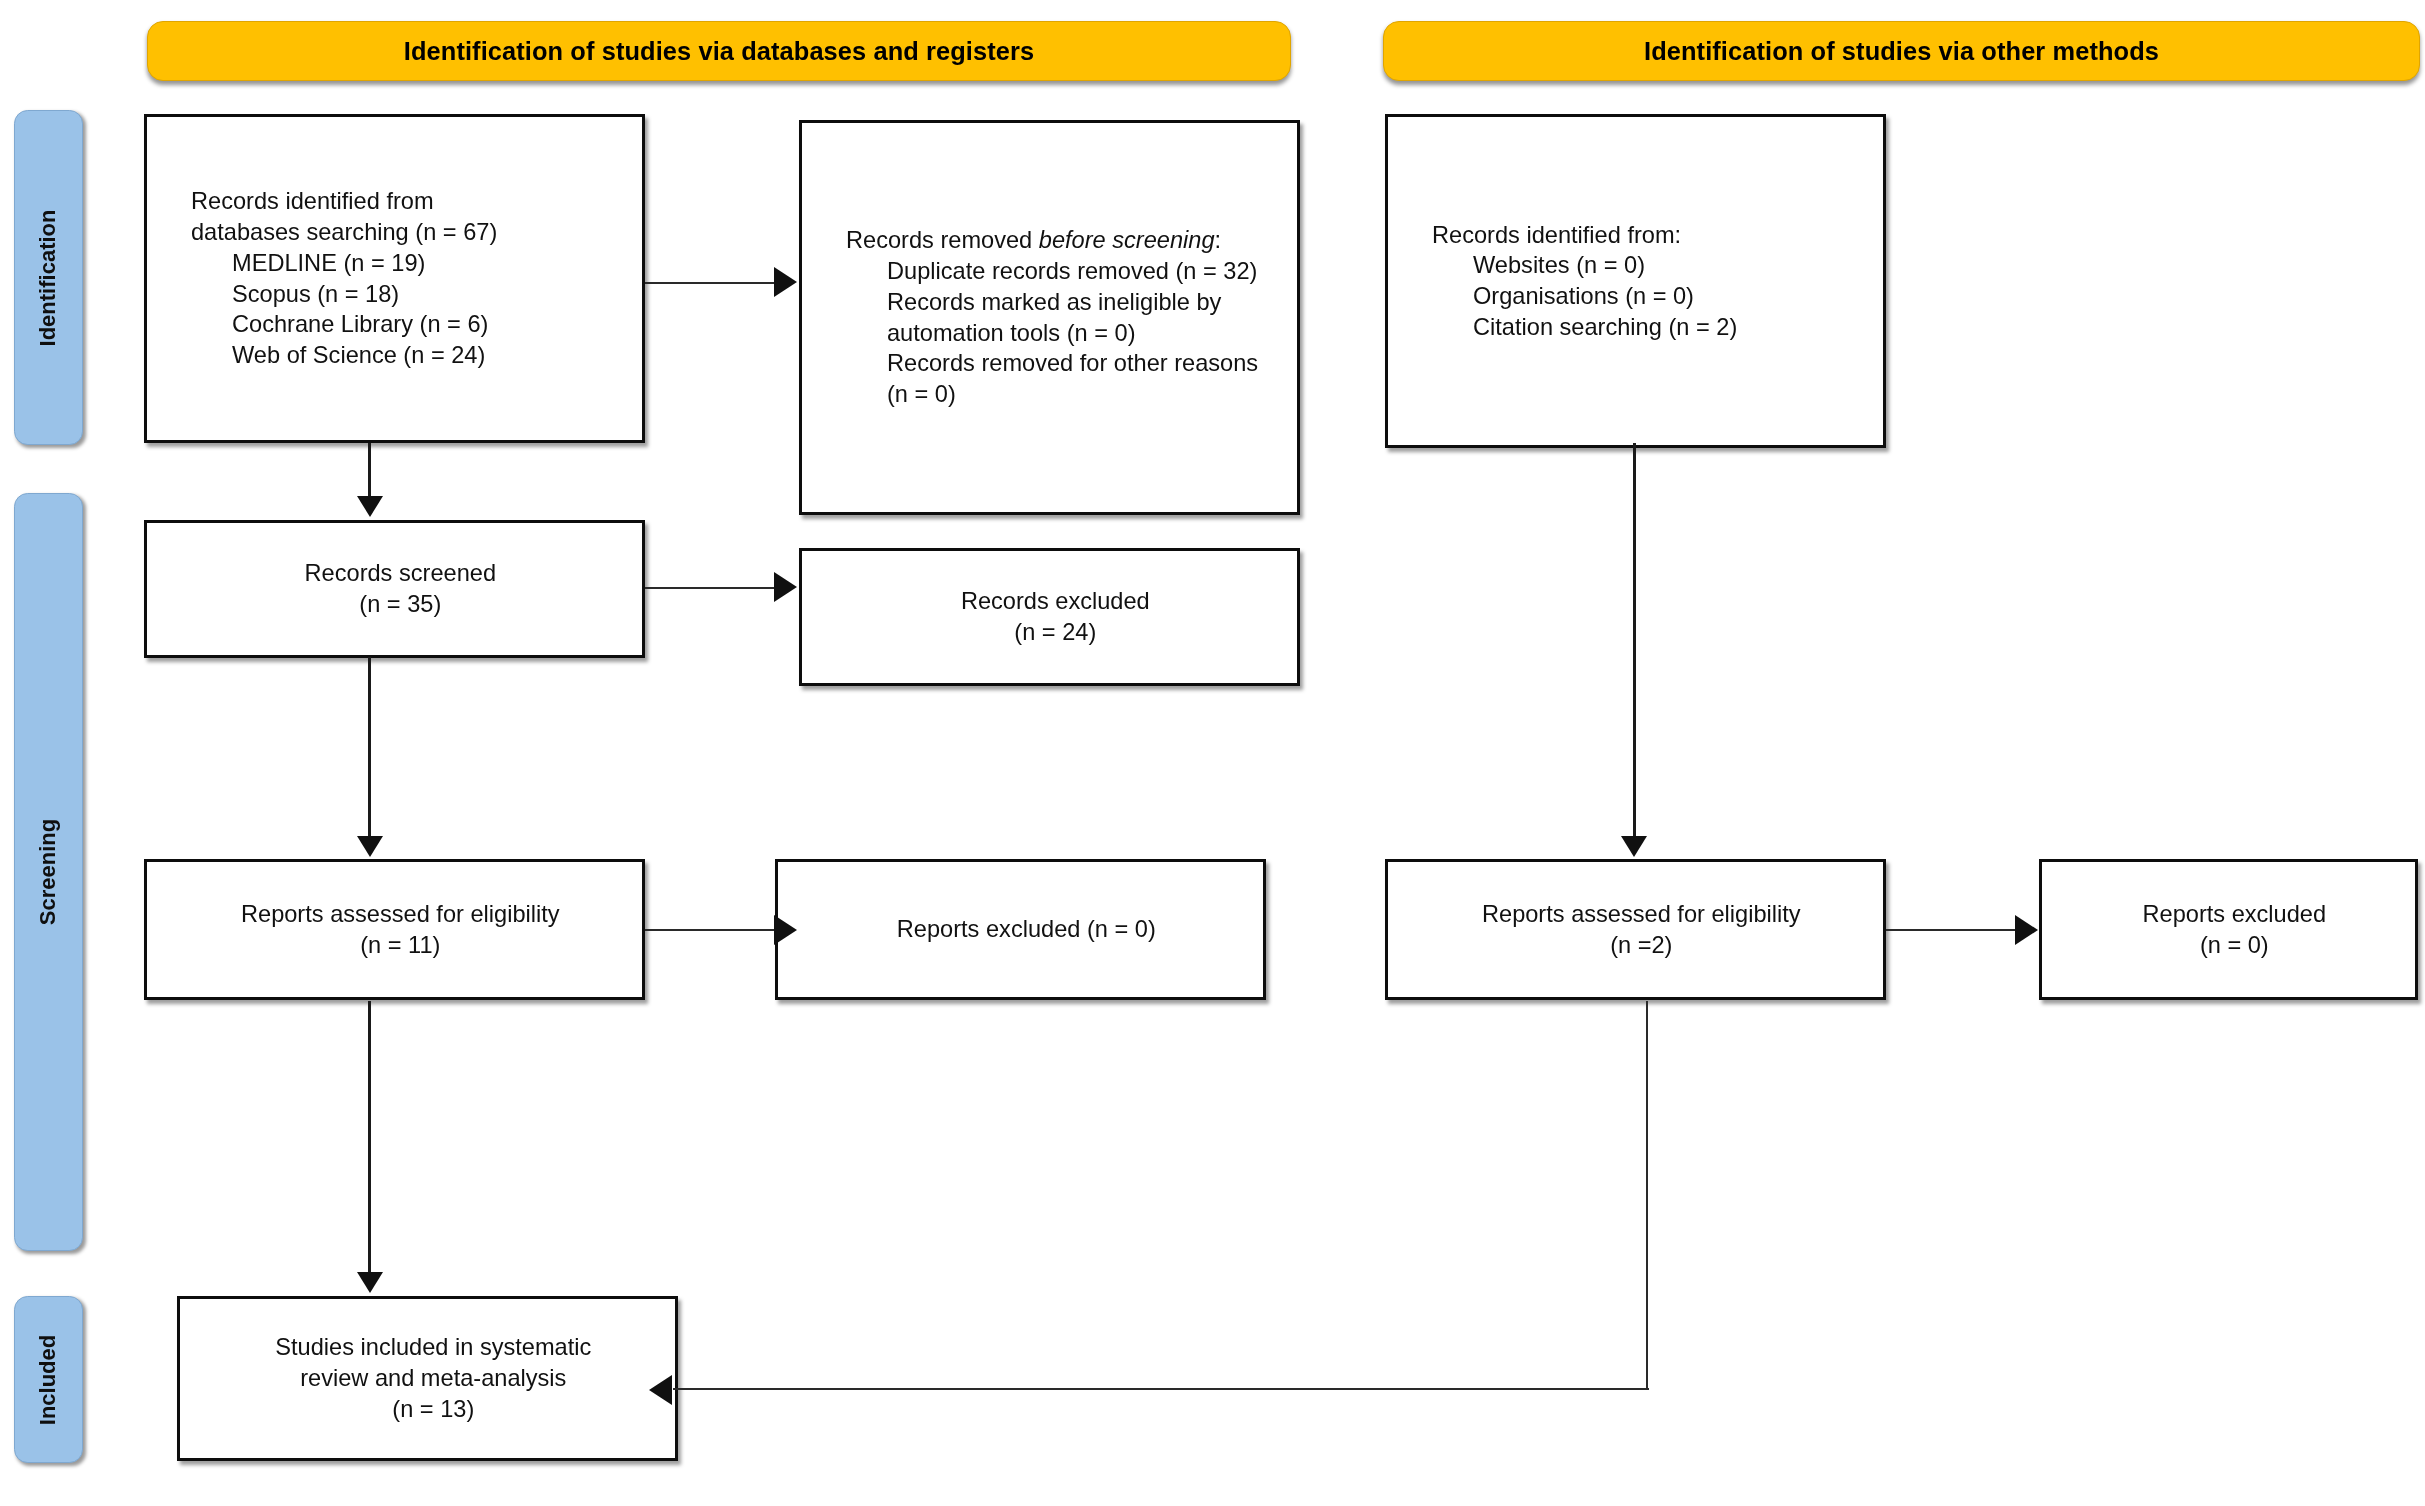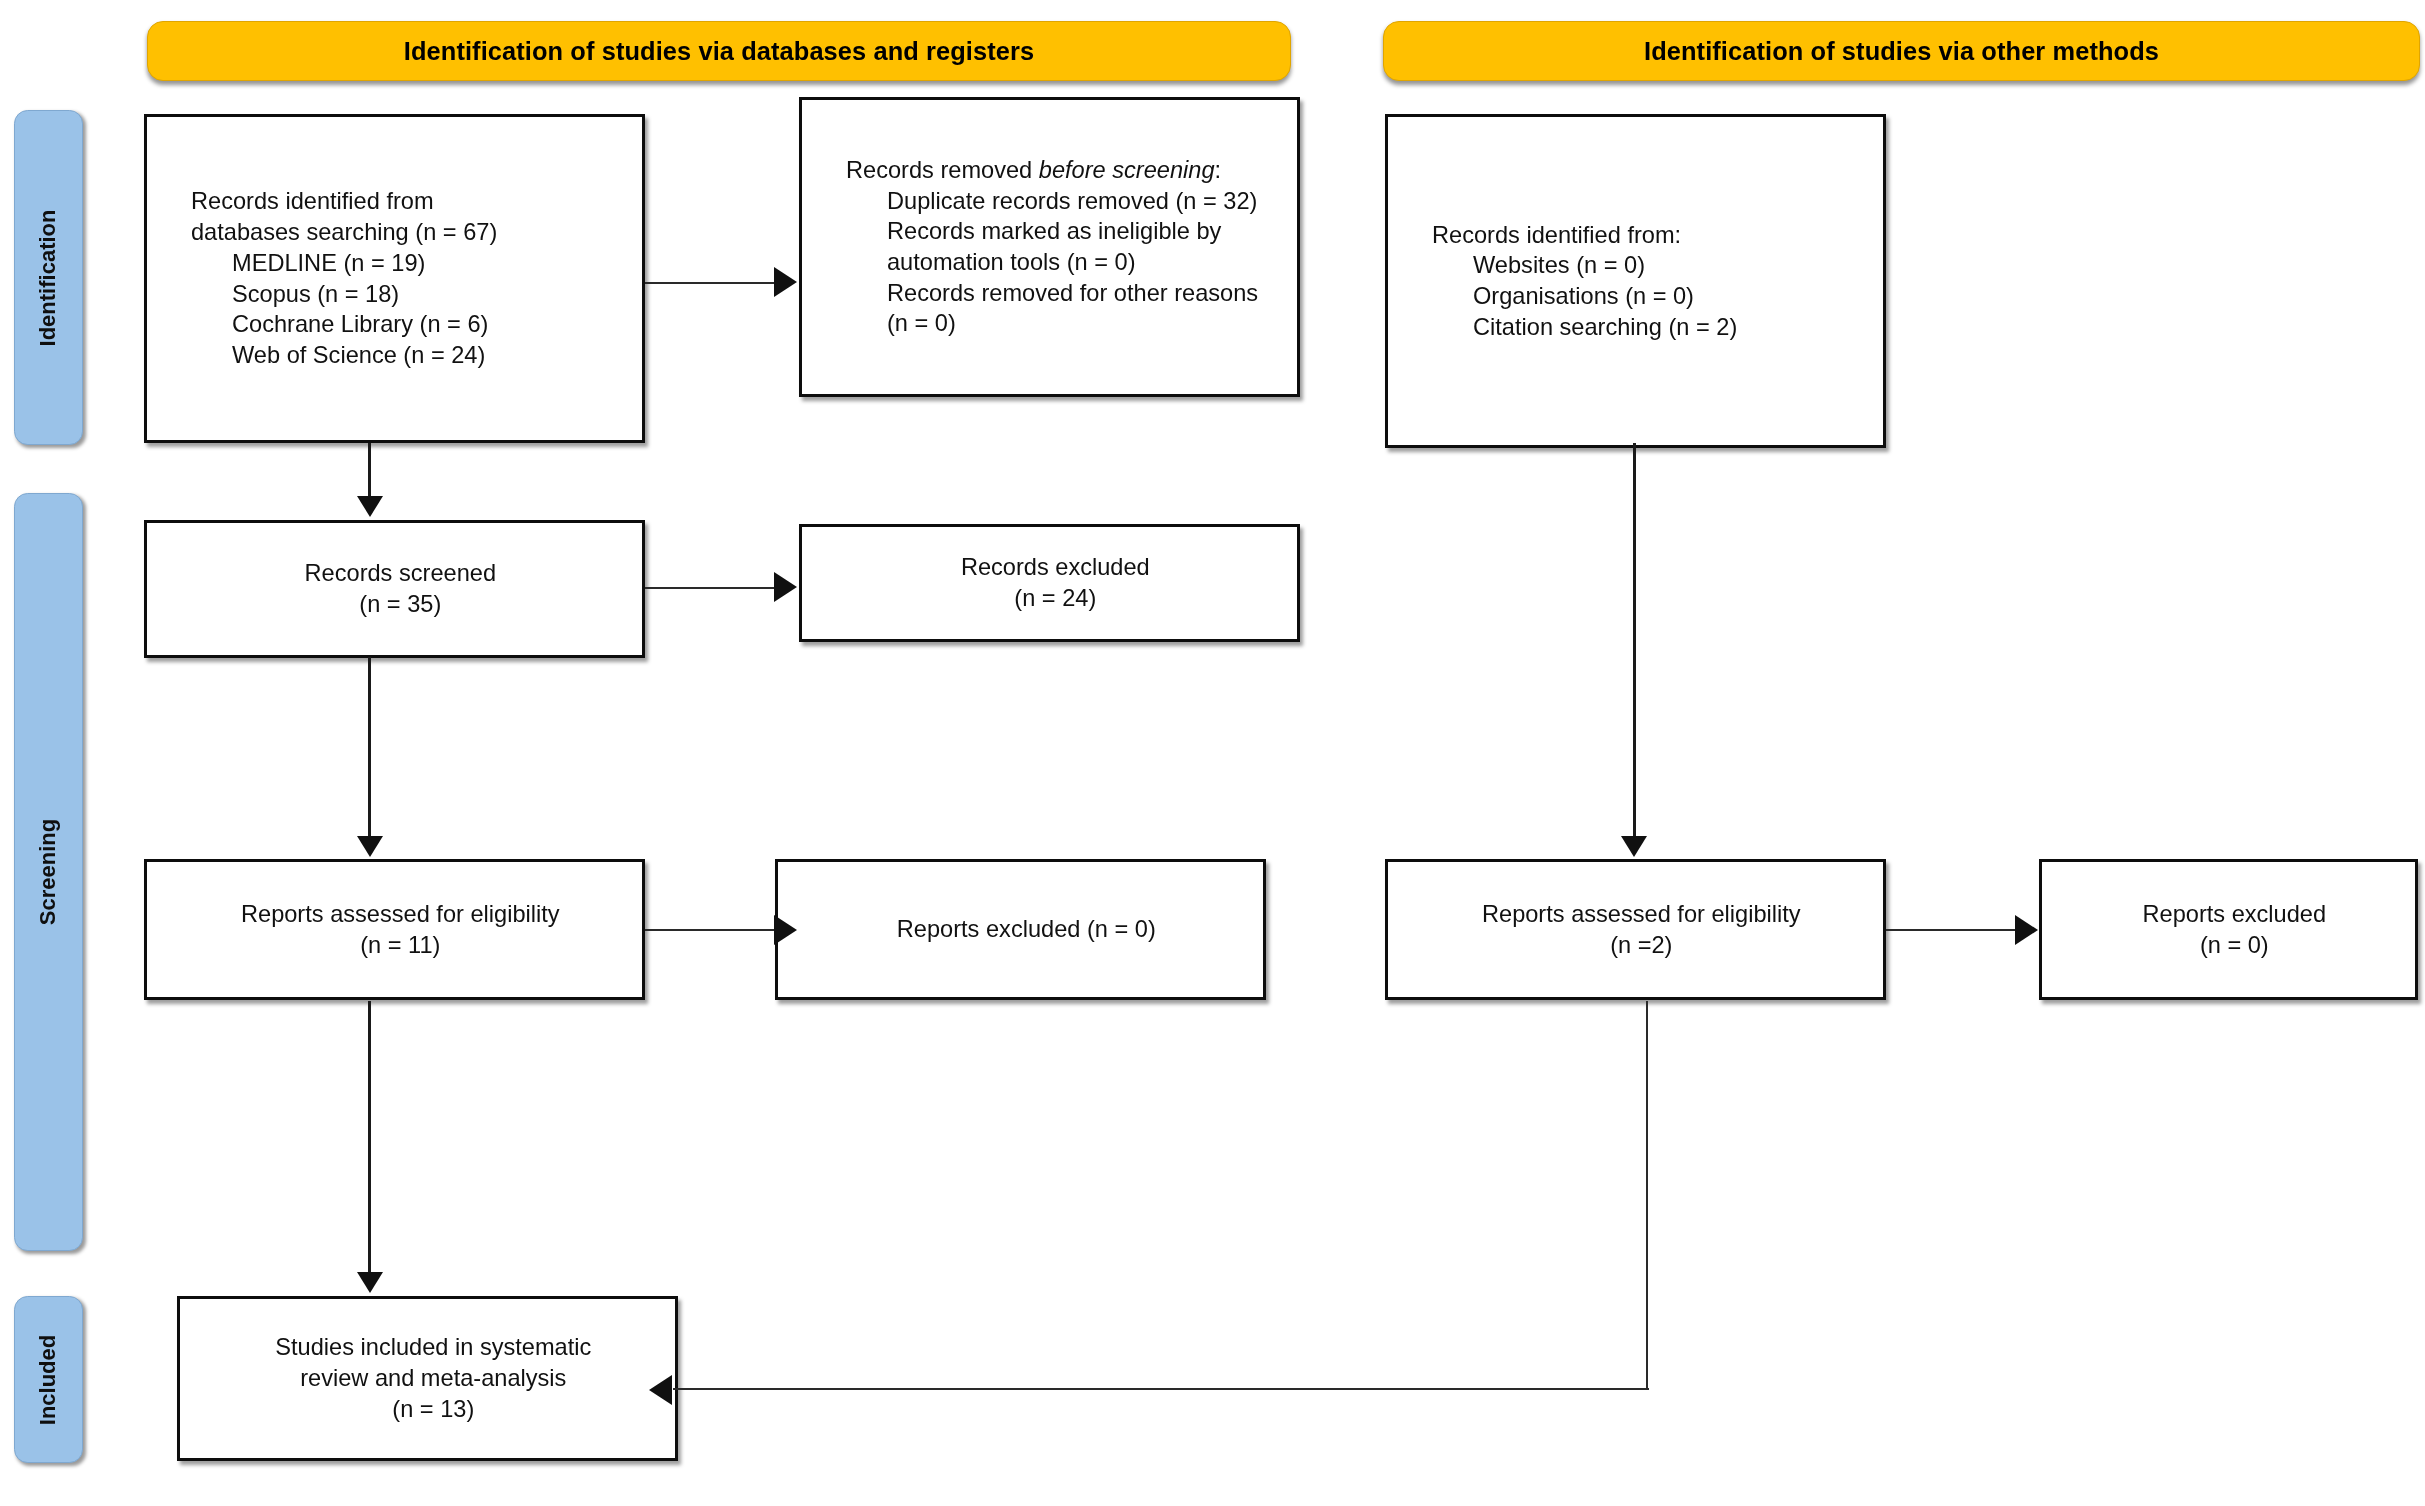--- a/index.html
+++ b/index.html
@@ -79,25 +79,25 @@
     display: flex;
     flex-direction: column;
     justify-content: center;
   }
   .box.left-text  { text-align: left; padding-left: 44px; }
   .box.ctr-text   { text-align: center; align-items: center; padding-left: 24px; }
   .box .indent { padding-left: 41px; display: block; }
   .box em { font-style: italic; }
 
   #box-identified-db   { left: 144px;  top: 114px;  width: 501px;  height: 329px; }
-  #box-removed-before  { left: 799px; top: 97px;  width: 501px;  height: 300px; }
+  #box-removed-before  { left: 799px; top: 120px;  width: 501px;  height: 395px; }
   #box-identified-oth  { left: 1385px; top: 114px;  width: 501px;  height: 334px; }
 
   #box-records-screened{ left: 144px;  top: 520px;  width: 501px;  height: 138px; }
-  #box-records-excluded{ left: 799px; top: 524px;  width: 501px;  height: 118px; }
+  #box-records-excluded{ left: 799px; top: 548px;  width: 501px;  height: 138px; }
 
   #box-elig-left       { left: 144px;  top: 859px; width: 501px;  height: 141px; }
   #box-reports-exc-l   { left: 775px; top: 859px; width: 491px;  height: 141px; }
   #box-elig-right      { left: 1385px; top: 859px; width: 501px;  height: 141px; }
   #box-reports-exc-r   { left: 2039px; top: 859px; width: 379px;  height: 141px; }
 
   #box-included        { left: 144px;  top: 1296px; width: 501px;  height: 165px; margin-left: 33px; }
 
   
   .vline {

